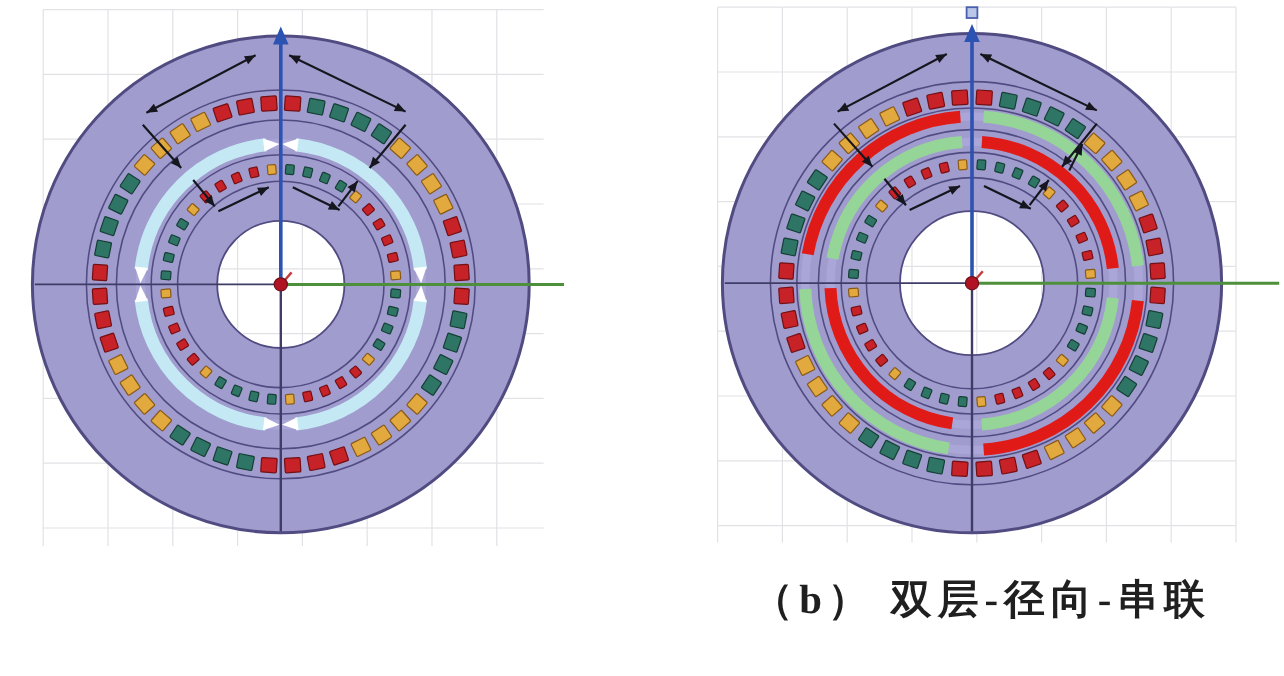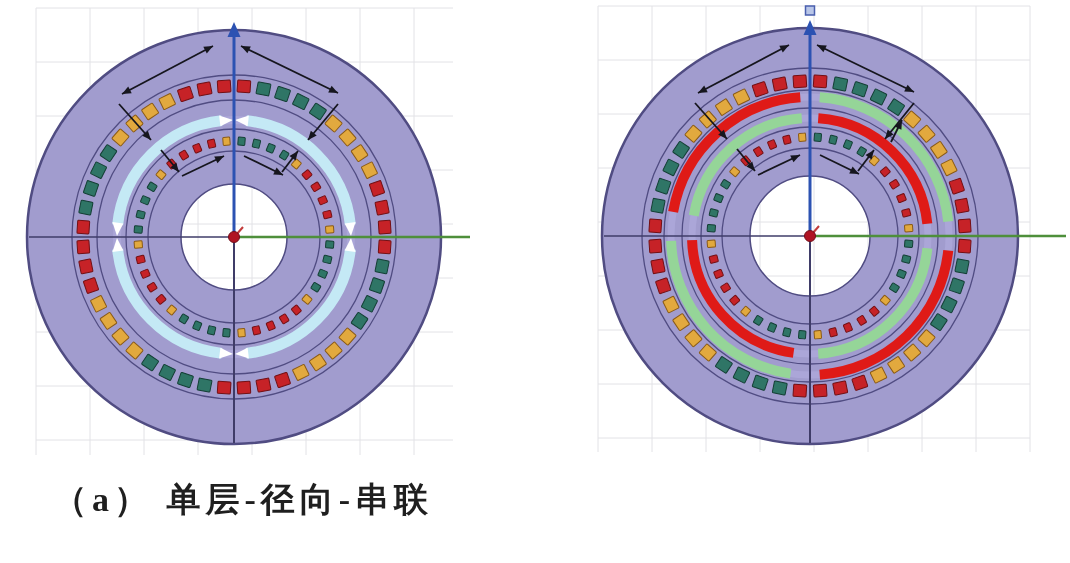--- a/index.html
+++ b/index.html
@@ -404,14 +404,14 @@
           <line x1="820" y1="155" x2="859" y2="174" stroke="#16161e" stroke-width="1.8"></line>
           <polygon points="859,174 849.2,173.5 852.6,166.6" fill="#16161e"></polygon>
           <line x1="891" y1="142" x2="902" y2="120" stroke="#16161e" stroke-width="1.8"></line>
           <polygon points="902,120 901.4,129.7 894.6,126.4" fill="#16161e"></polygon>
         </g>
       </g>
       <clipPath id="bore-clip-b">
         <circle cx="810" cy="236" r="59"></circle>
       </clipPath>
     </svg>
-  <div class="caption" id="cap-a" style="left: 243px; top: 477px; color: rgb(31, 31, 31);">（a） 单层-径向-串联</div>
+  <div class="caption" id="cap-b" style="left: 818px; top: 477px; color: rgb(31, 31, 31);">（b） 双层-径向-串联</div>
 </div>
 
 </body></html>

